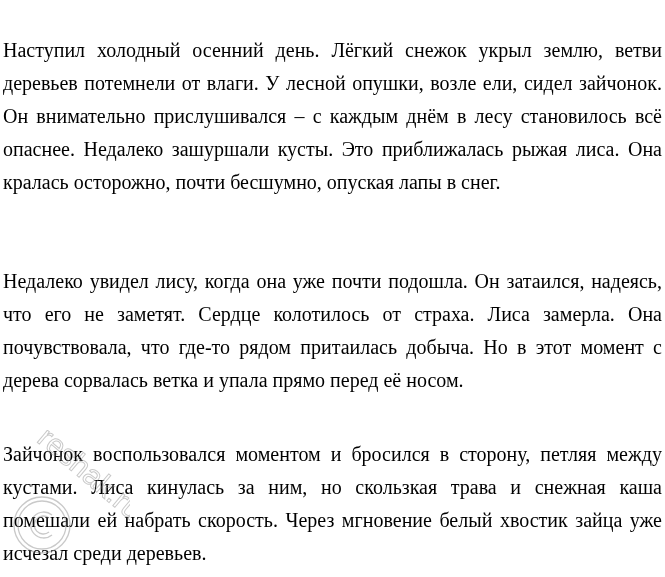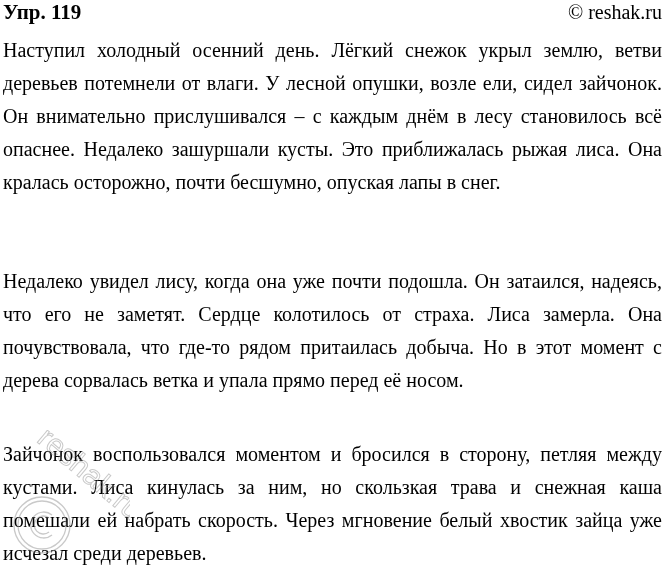--- a/index.html
+++ b/index.html
@@ -12,22 +12,20 @@
           text-align: justify; margin: 0; }
   #p1 { top: 34px; }
   #p2 { top: 265px; }
   #p3 { top: 438px; }
   .watermark { position: absolute; left: 0; top: 430px; width: 130px; height: 147px; pointer-events: none; opacity: 0.45; }
 </style>
 </head>
 <body>
 
 <div class="header">
-  <div class="title">Упр. 119</div>
-  <div class="copyright">© reshak.ru</div>
 </div>
 
 <p class="para" id="p1">Наступил холодный осенний день. Лёгкий снежок укрыл землю, ветви деревьев потемнели от влаги. У лесной опушки, возле ели, сидел зайчонок. Он внимательно прислушивался – с каждым днём в лесу становилось всё опаснее. Недалеко зашуршали кусты. Это приближалась рыжая лиса. Она кралась осторожно, почти бесшумно, опуская лапы в снег.</p>
 <p class="para" id="p2">Недалеко увидел лису, когда она уже почти подошла. Он затаился, надеясь, что его не заметят. Сердце колотилось от страха. Лиса замерла. Она почувствовала, что где-то рядом притаилась добыча. Но в этот момент с дерева сорвалась ветка и упала прямо перед её носом.</p>
 <p class="para" id="p3">Зайчонок воспользовался моментом и бросился в сторону, петляя между кустами. Лиса кинулась за ним, но скользкая трава и снежная каша помешали ей набрать скорость. Через мгновение белый хвостик зайца уже исчезал среди деревьев.</p>
 
 <div class="watermark">
   <svg width="130" height="147" viewBox="0 0 130 147">
     <g fill="none" stroke="#888" stroke-width="1.3">
       <circle cx="42" cy="95" r="28"></circle>

